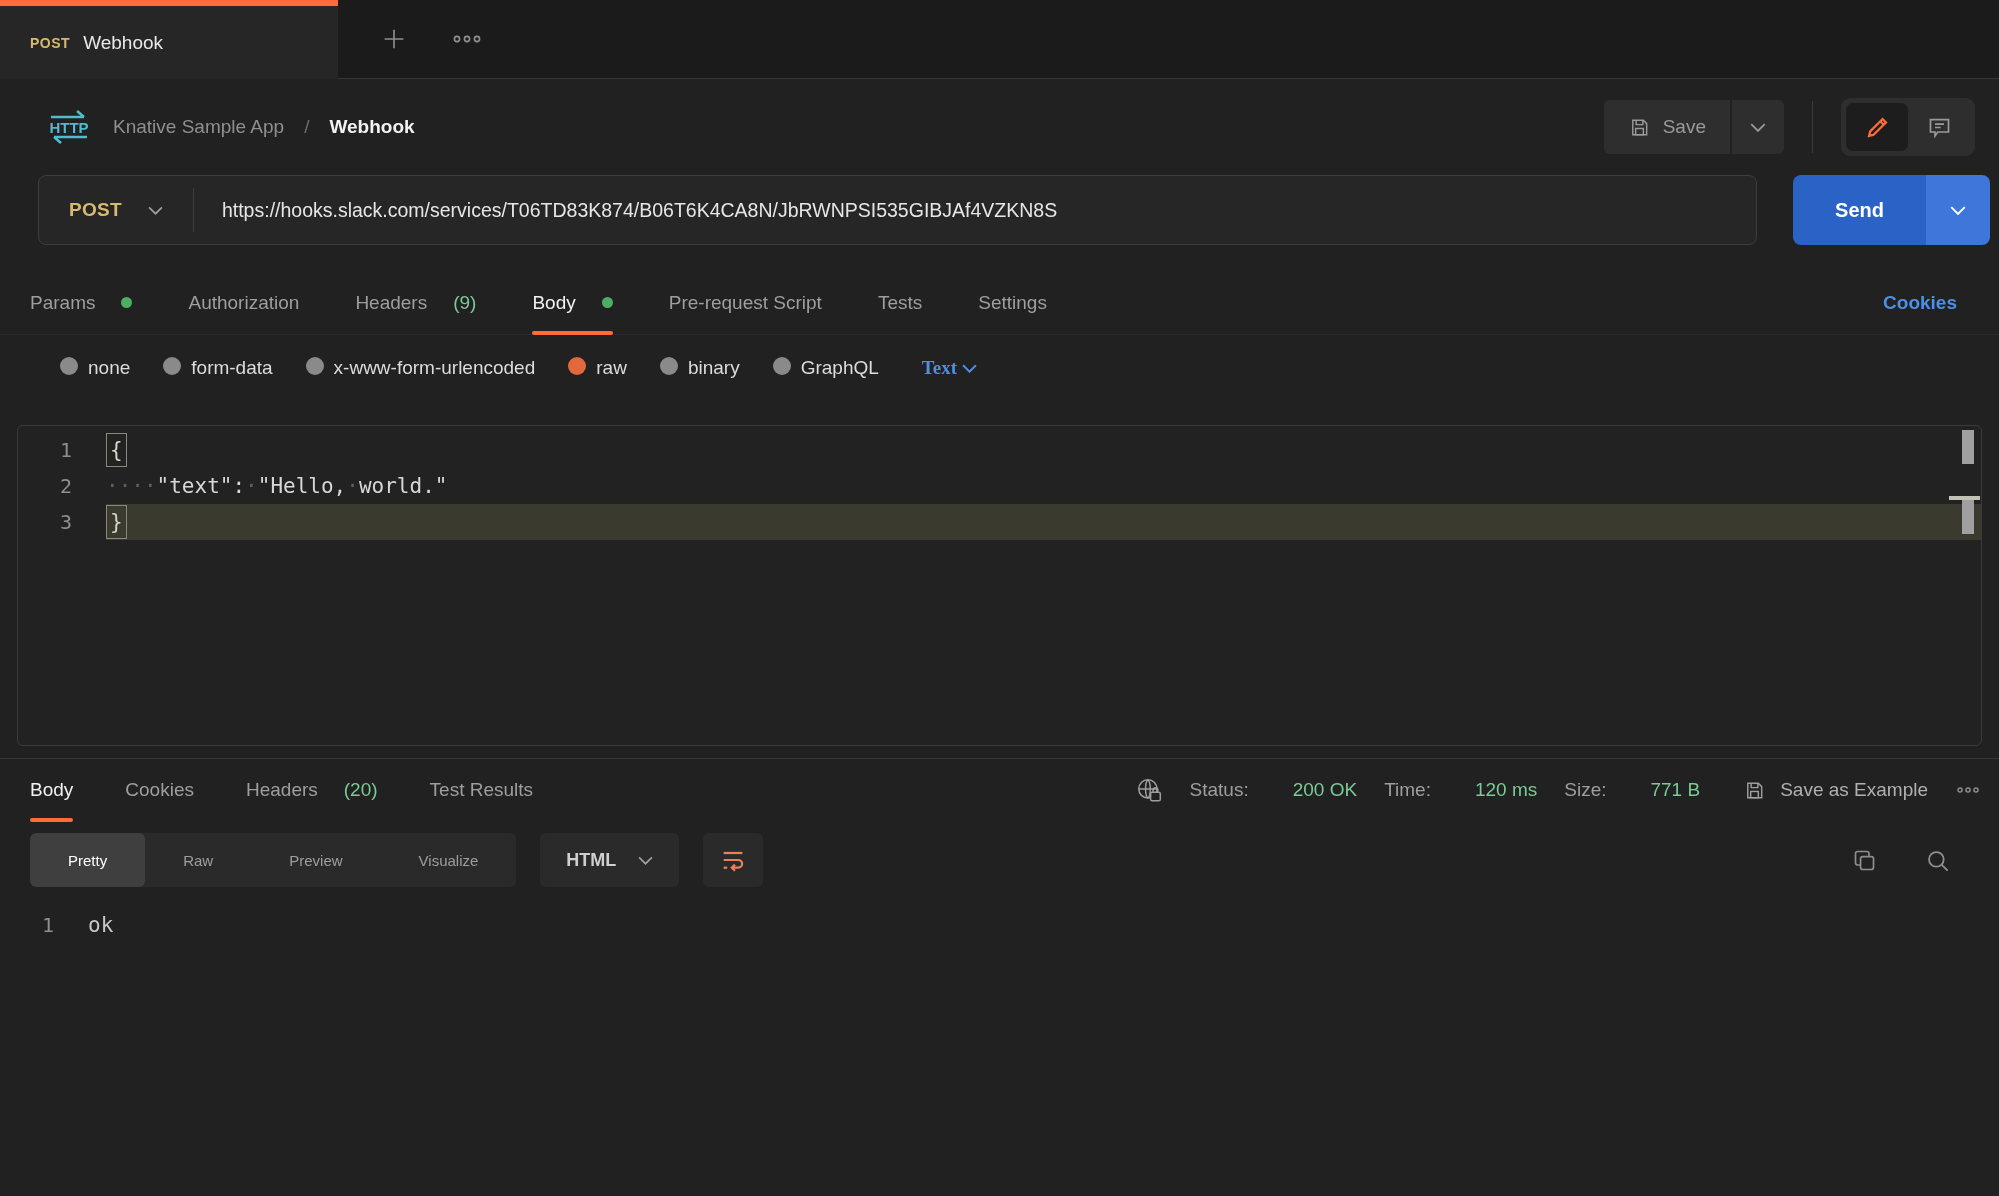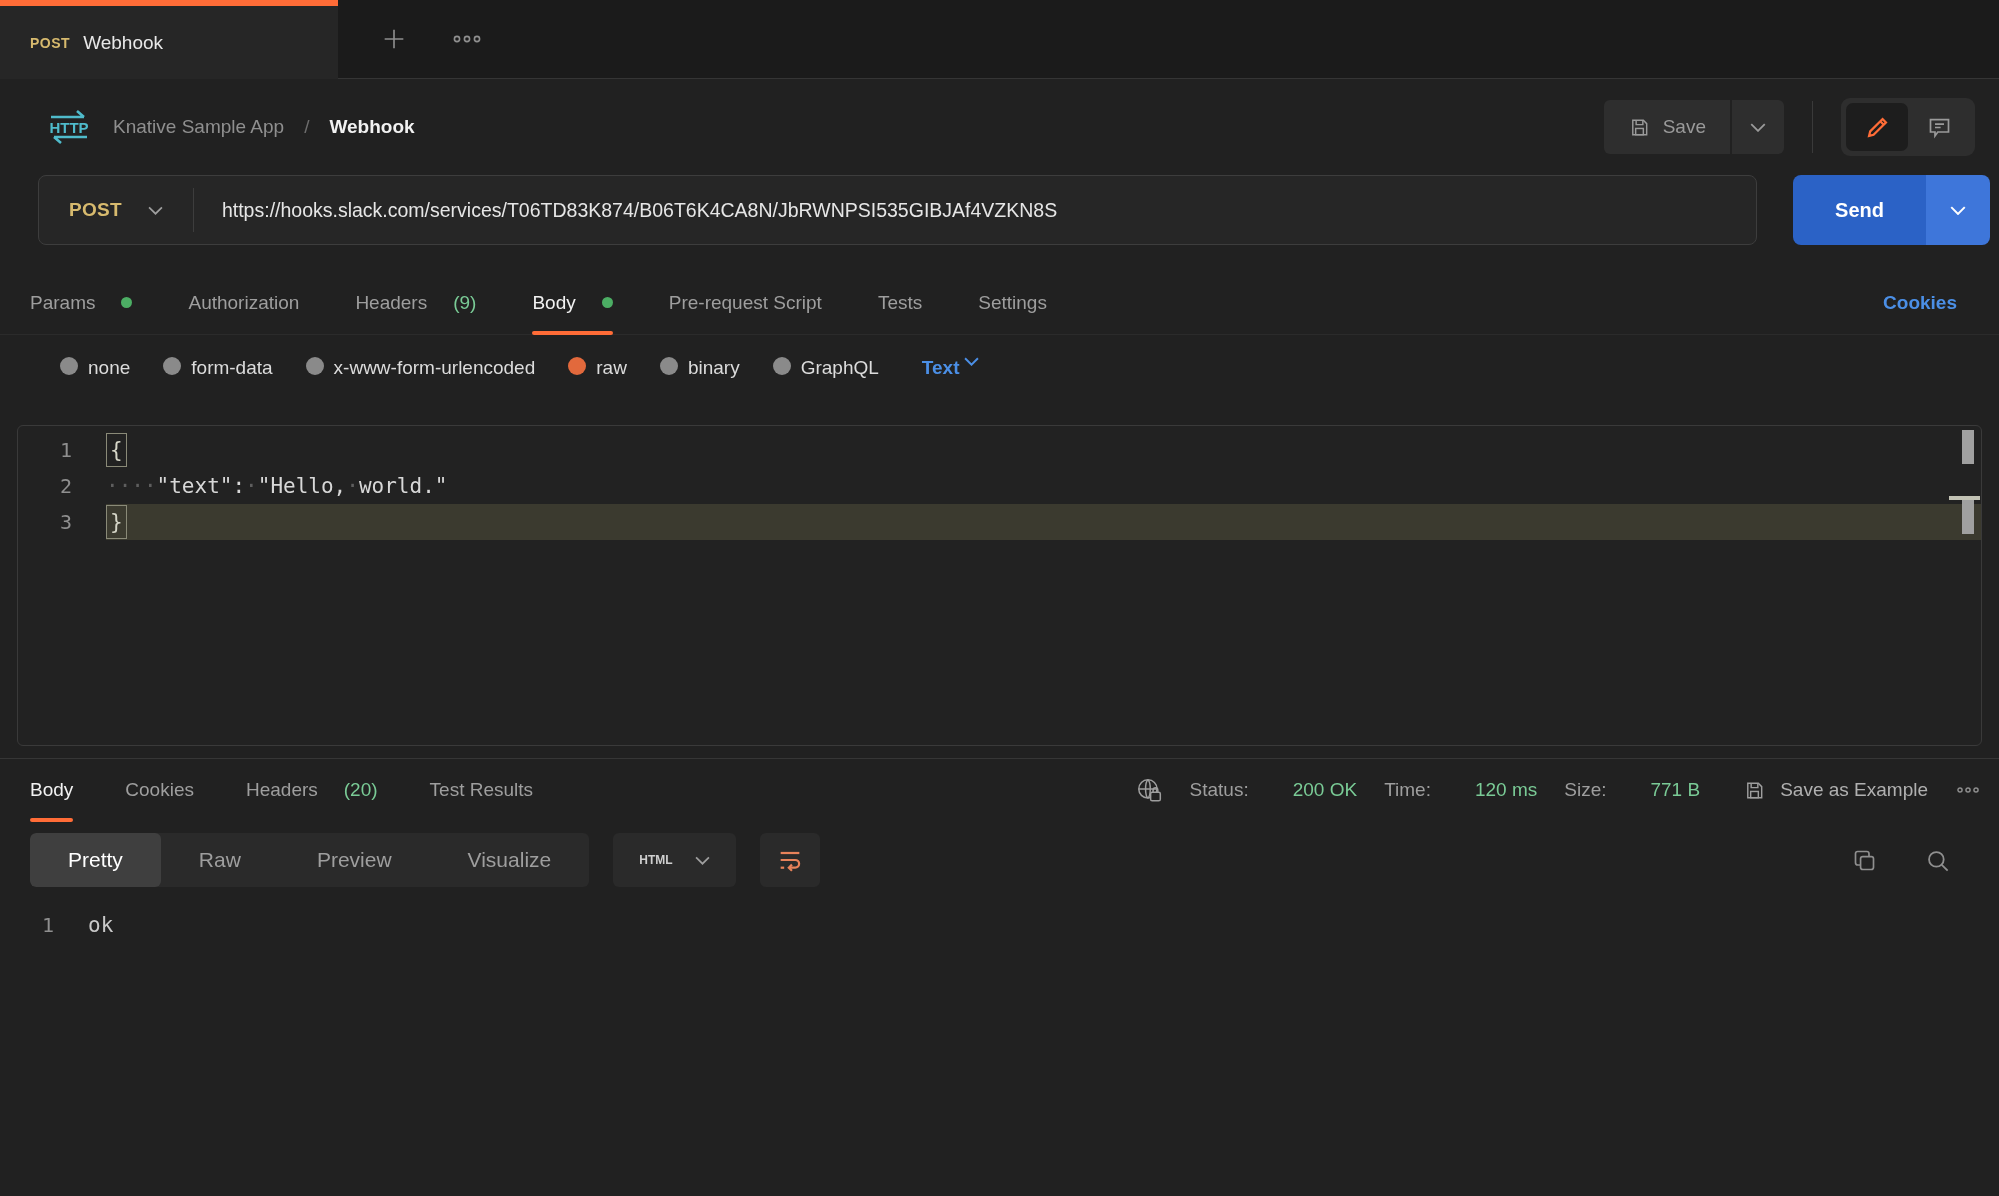--- a/index.html
+++ b/index.html
@@ -70,22 +70,22 @@
                         height:4px; background:#ff6c37; border-radius:2px; }
   .gdot { width:11px; height:11px; border-radius:50%; background:#4cae64; }
   .cookies-link { margin-left:auto; color:#4b8fe6; font-weight:600; cursor:pointer; }
 
   
   .body-type-row { height:66px; display:flex; align-items:center; gap:33px;
                    padding-left:60px; font-size:19px; color:#dcdcdc; }
   .radio-item { display:flex; gap:10px; cursor:pointer; }
   .radio { width:18px; height:18px; border-radius:50%; background:#8a8a8a; }
   .radio.selected { background:#e2693c; }
-  .lang-select { display:flex; align-items:flex-start; gap:5px; color:#4b8fe6; font-weight:600;
-                 margin-left:10px; cursor:pointer; }
+  .lang-select { display:flex; align-items:center; gap:5px; color:#4b8fe6; font-weight:600;
+                 margin-left:10px; cursor:pointer;font-family:Liberation Serif, serif; }
 
   
   .editor { margin:24px 17px 0 17px; height:321px; border:1px solid #3a3a3a; border-radius:6px;
             background:#222222; position:relative; overflow:hidden;
             font-family:"DejaVu Sans Mono", monospace; font-size:21px; padding-top:6px; cursor:text; }
   .eline { display:flex; height:36px; line-height:36px; }
   .gutter { width:88px; flex-shrink:0; text-align:right; padding-right:34px;
             color:#8f8f8f; font-size:20px; }
   .ecode { flex:1; color:#d8d8d8; white-space:pre; }
   .eline.current .ecode { background:#3b3a2f; }
@@ -104,25 +104,25 @@
   .resp-tabs { display:flex; align-items:center; gap:52px; height:100%; }
   .resp-meta { margin-left:auto; display:flex; align-items:center; gap:27px; }
   .meta-pair { display:flex; align-items:center; gap:8px; }
   .meta-label { color:#9e9e9e; }
   .meta-value { color:#7acb96;margin-left:36px; }
   .save-example { display:flex; align-items:center; gap:14px; color:#b0b0b0;
                   margin-left:16px; cursor:pointer; }
 
   .resp-toolbar { margin-top:12px; display:flex; align-items:center; gap:24px; padding:0 30px; }
   .segmented { background:#2a2a2a; border-radius:6px; display:flex; height:54px; overflow:hidden; }
-  .seg { border:none; background:none; color:#9e9e9e; font-size:21px; padding:0 38px; cursor:pointer; }
+  .seg { border:none; background:none; color:#9e9e9e; font-size:15px; padding:0 38px; cursor:pointer; }
   .seg.active { background:#3f3f3f; color:#ffffff; border-radius:6px; }
   .resp-lang { background:#2a2a2a; border-radius:6px; height:54px; padding:0 26px;
                display:flex; align-items:center; gap:22px; color:#cfcfcf;
-               font-size:12px; font-weight:bold; cursor:pointer; }
+               font-size:18px; font-weight:bold; cursor:pointer; }
   .wrap-btn { background:#2a2a2a; border:none; border-radius:6px; width:60px; height:54px;
               display:flex; align-items:center; justify-content:center; cursor:pointer; }
   .resp-icons { margin-left:auto; display:flex; align-items:center; gap:46px; color:#9e9e9e;
                 padding-right:18px; }
 
   .resp-body { padding-top:20px; font-family:"DejaVu Sans Mono", monospace; font-size:21px; }
   .rline { display:flex; height:36px; line-height:36px; }
   .rtext { color:#c8c8c8; }
   svg { display:block; }
 </style>

